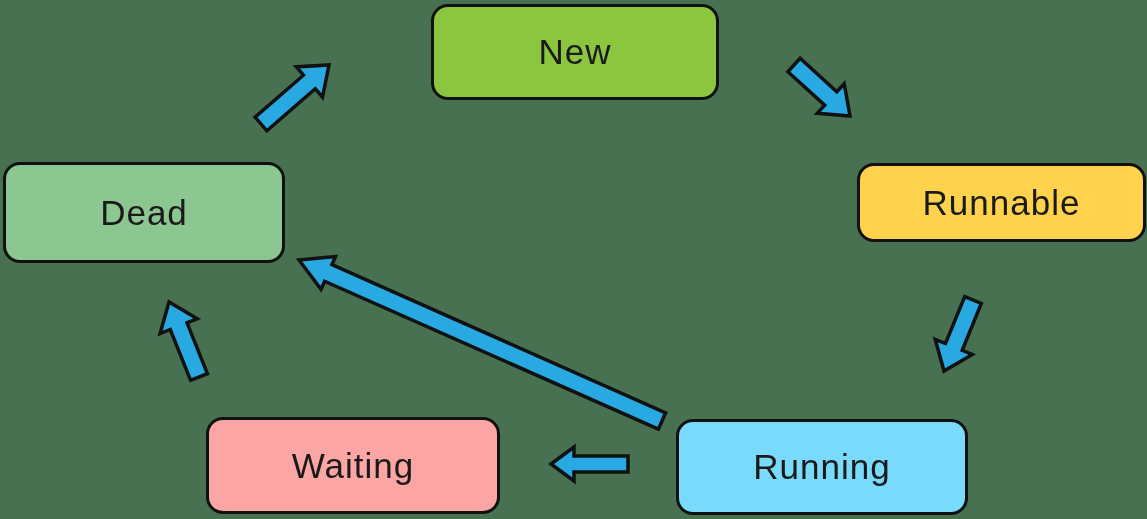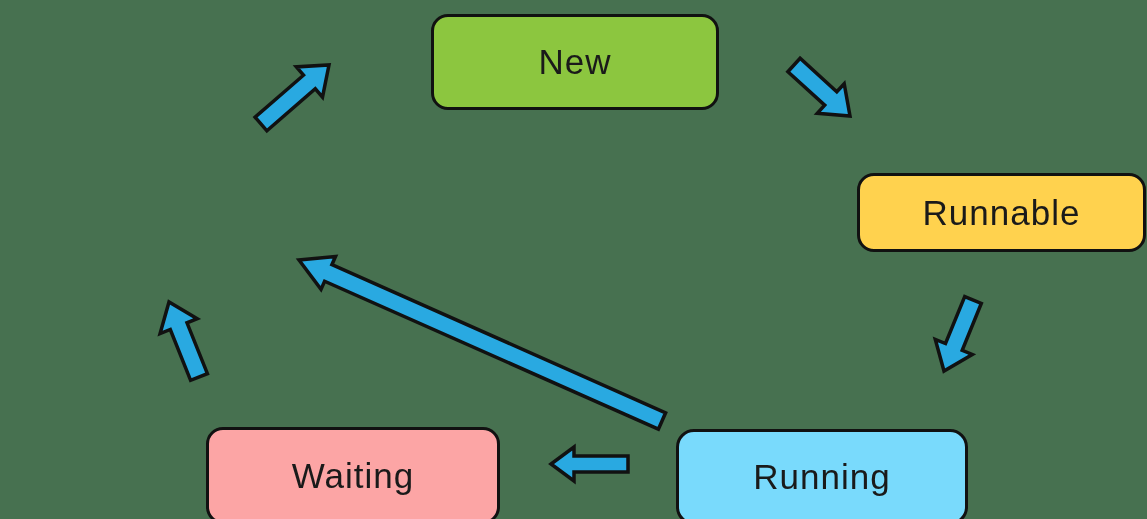--- a/index.html
+++ b/index.html
@@ -17,30 +17,29 @@
     pointer-events: none;
   }
   .node {
     position: absolute;
     box-sizing: border-box;
     border: 3px solid #111111;
     border-radius: 17px;
     display: flex;
     align-items: center;
     justify-content: center;
-    margin-top: 10px;
   }
   .node .label {
     font-size: 35px;
     font-weight: 500;
     letter-spacing: 1px;
   }
   .node-new      { left: 431px; top: 4px;   width: 288px; height: 96px; }
   .node-runnable { left: 857px; top: 163px; width: 289px; height: 79px; }
-  .node-running  { left: 676px; top: 419px; width: 292px; height: 96px; border-radius: 18px; }
+  .node-running  { left: 676px; top: 419px; width: 292px; height: 96px; }
   .node-waiting  { left: 206px; top: 417px; width: 294px; height: 97px; }
   .node-dead     { left: 3px;   top: 162px; width: 282px; height: 101px; }
 </style>
 </head>
 <body>
 
 <div class="canvas" style="background-color: rgb(71, 113, 80); color: rgb(26, 26, 26);">
 
   <svg class="arrow-layer" id="arrow-layer" width="1147" height="519" viewBox="0 0 1147 519" xmlns="http://www.w3.org/2000/svg">
       <polygon points="266.9,130.8 315.3,88.8 322.5,97.1 329.0,65.0 296.3,66.9 303.5,75.2 255.1,117.2" fill="#29A9E1" stroke="#111111" stroke-width="3.5" stroke-linejoin="miter"></polygon>
@@ -60,14 +59,17 @@
   </div>
 
   <div class="node node-running" style="background-color: rgb(121, 218, 252);">
     <span class="label">Running</span>
   </div>
 
   <div class="node node-waiting" style="background-color: #fca5a5;">
     <span class="label">Waiting</span>
   </div>
 
+  <div class="node node-dead" style="background-color: rgb(140, 198, 144);">
+    <span class="label">Dead</span>
+  </div>
 
 </div>
 
 </body></html>

